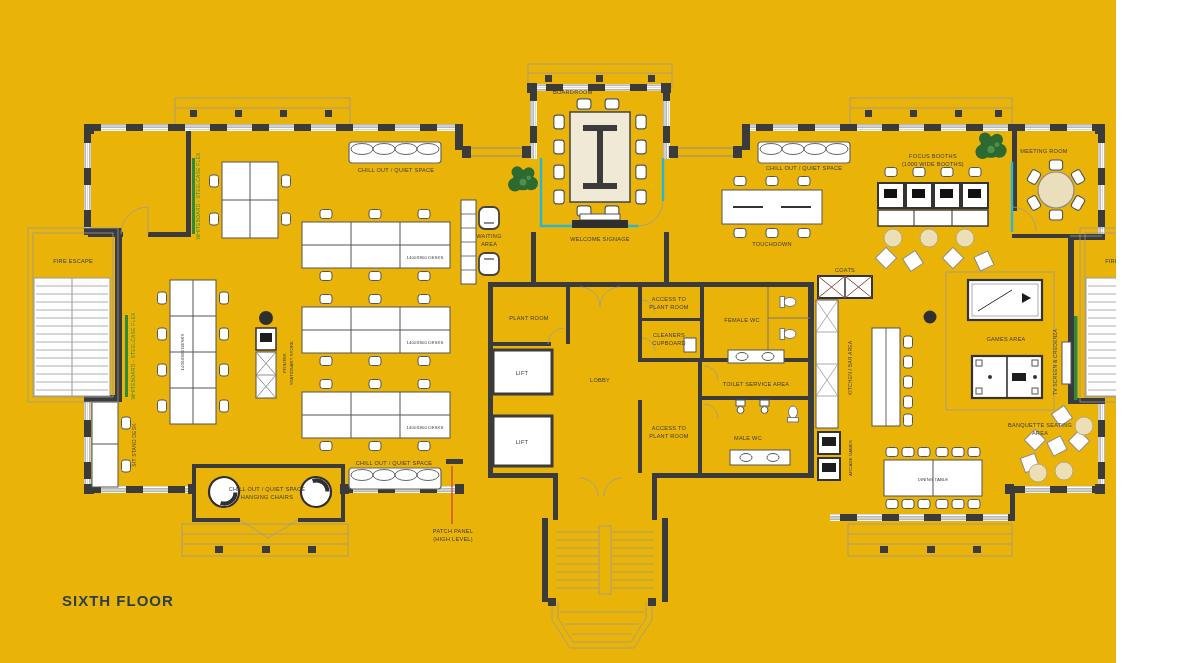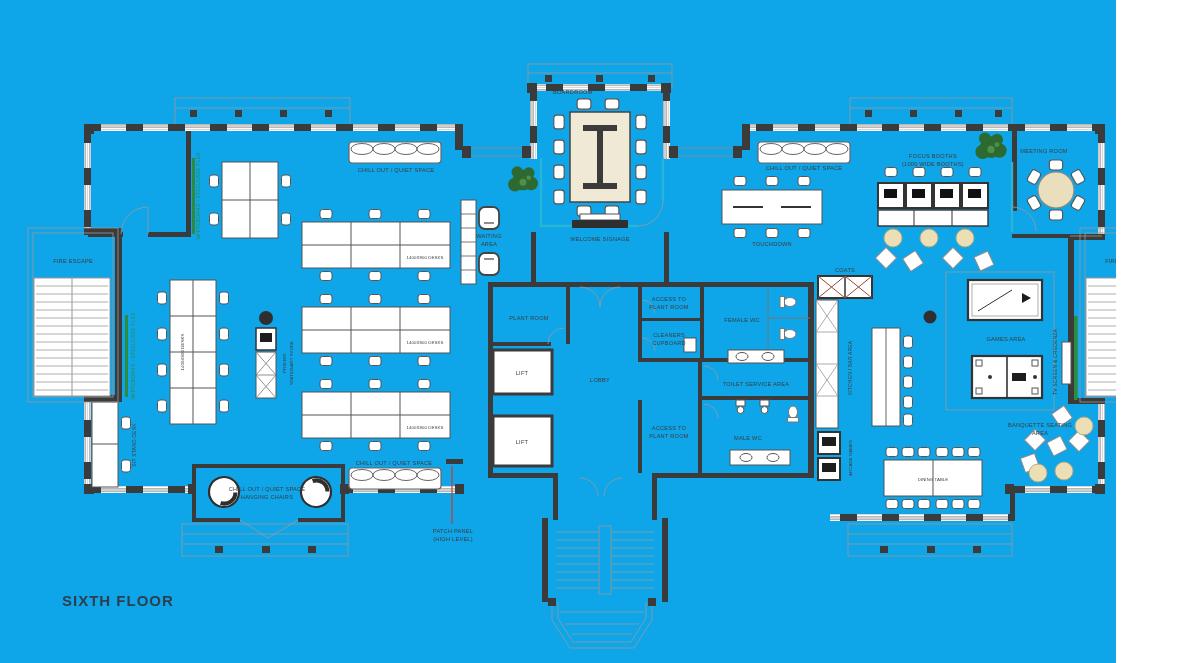--- a/index.html
+++ b/index.html
@@ -1,16 +1,16 @@
 <!DOCTYPE html>
 <html><head>
 <meta charset="utf-8">
 <style>
   html,body{margin:0;padding:0;background:#fff;}
-  .plan{position:relative;width:1116px;height:663px;background:#0ea5e9;overflow:hidden;
+  .plan{position:relative;width:1116px;height:663px;background:#eab308;overflow:hidden;
         font-family:"Liberation Sans",sans-serif;}
   svg text{font-family:"Liberation Sans",sans-serif;fill:#3d3d3d;}
   .lbl{font-size:5.6px;letter-spacing:.25px;}
   .lbl-xs{font-size:4.3px;letter-spacing:.1px;}
   .lbl-v{font-size:5px;letter-spacing:.2px;}
   .lbl-green{fill:#2e8b3d;}
   .title-txt{font-size:15px;font-weight:bold;fill:#2d3e4e;letter-spacing:1px;}
   .thin{stroke:#9a9a9a;stroke-width:.8;fill:none;}
   .furn{stroke:#555;stroke-width:1;fill:#fff;}
 </style>

